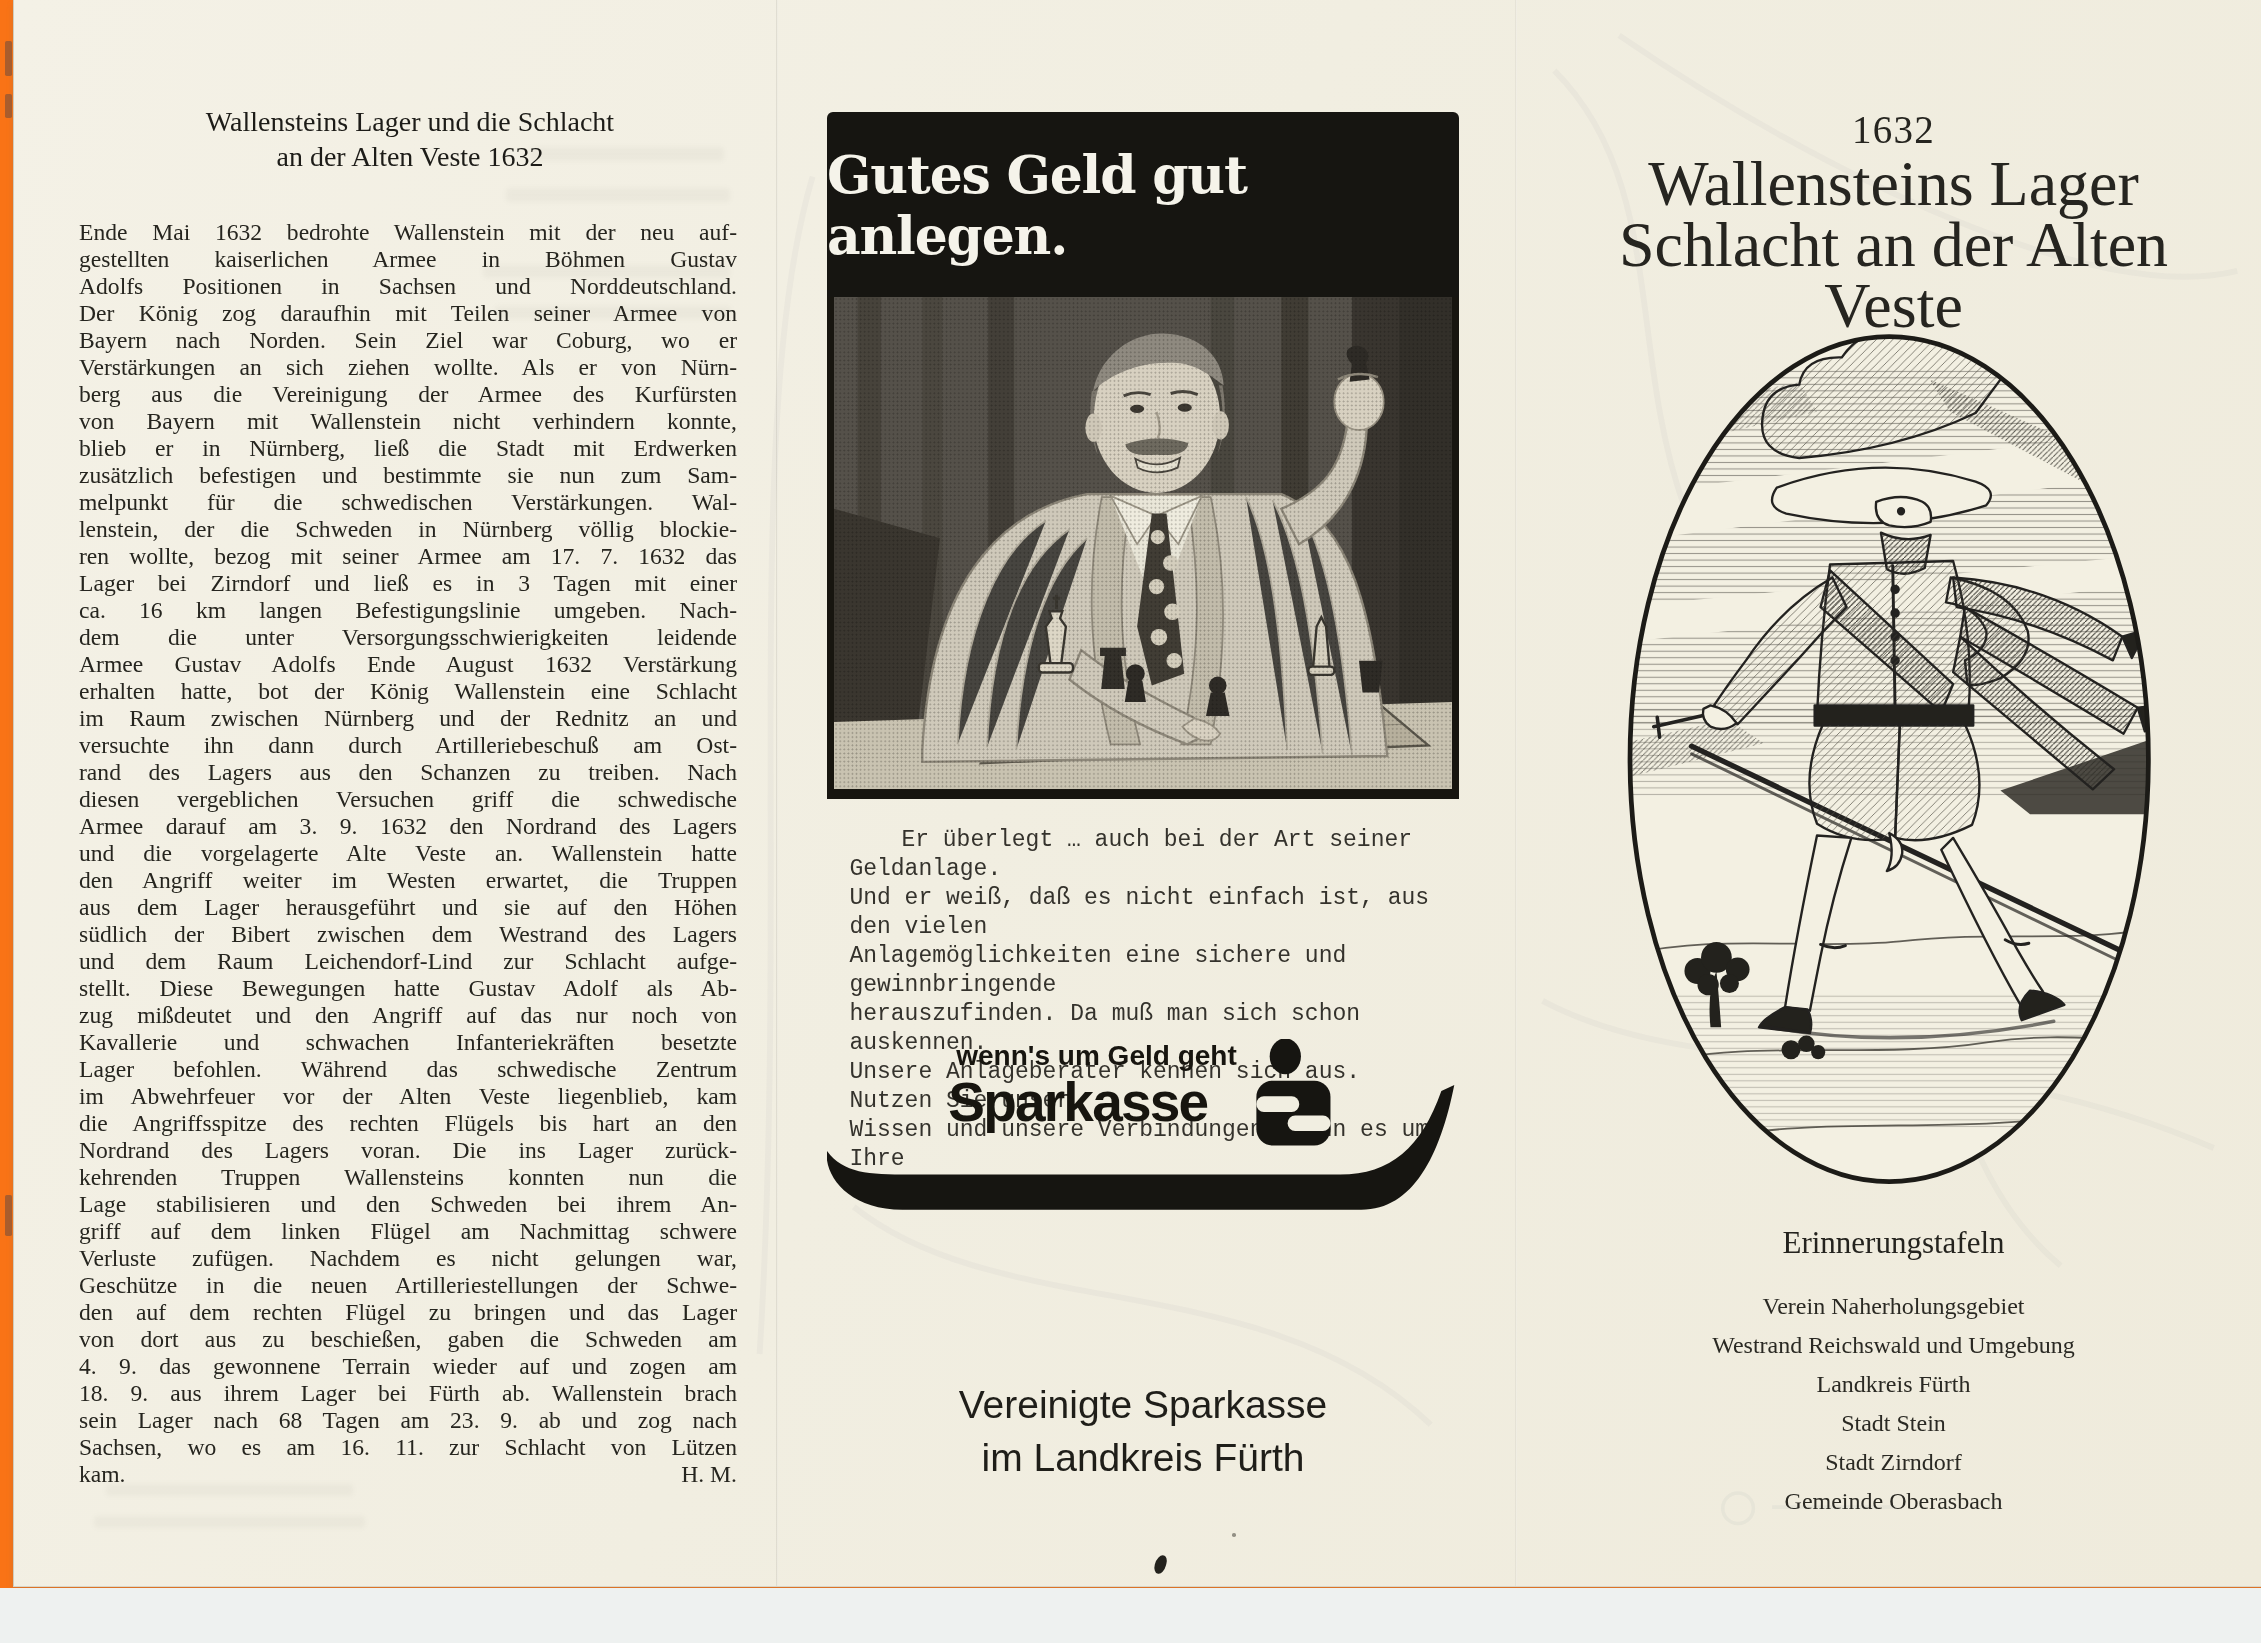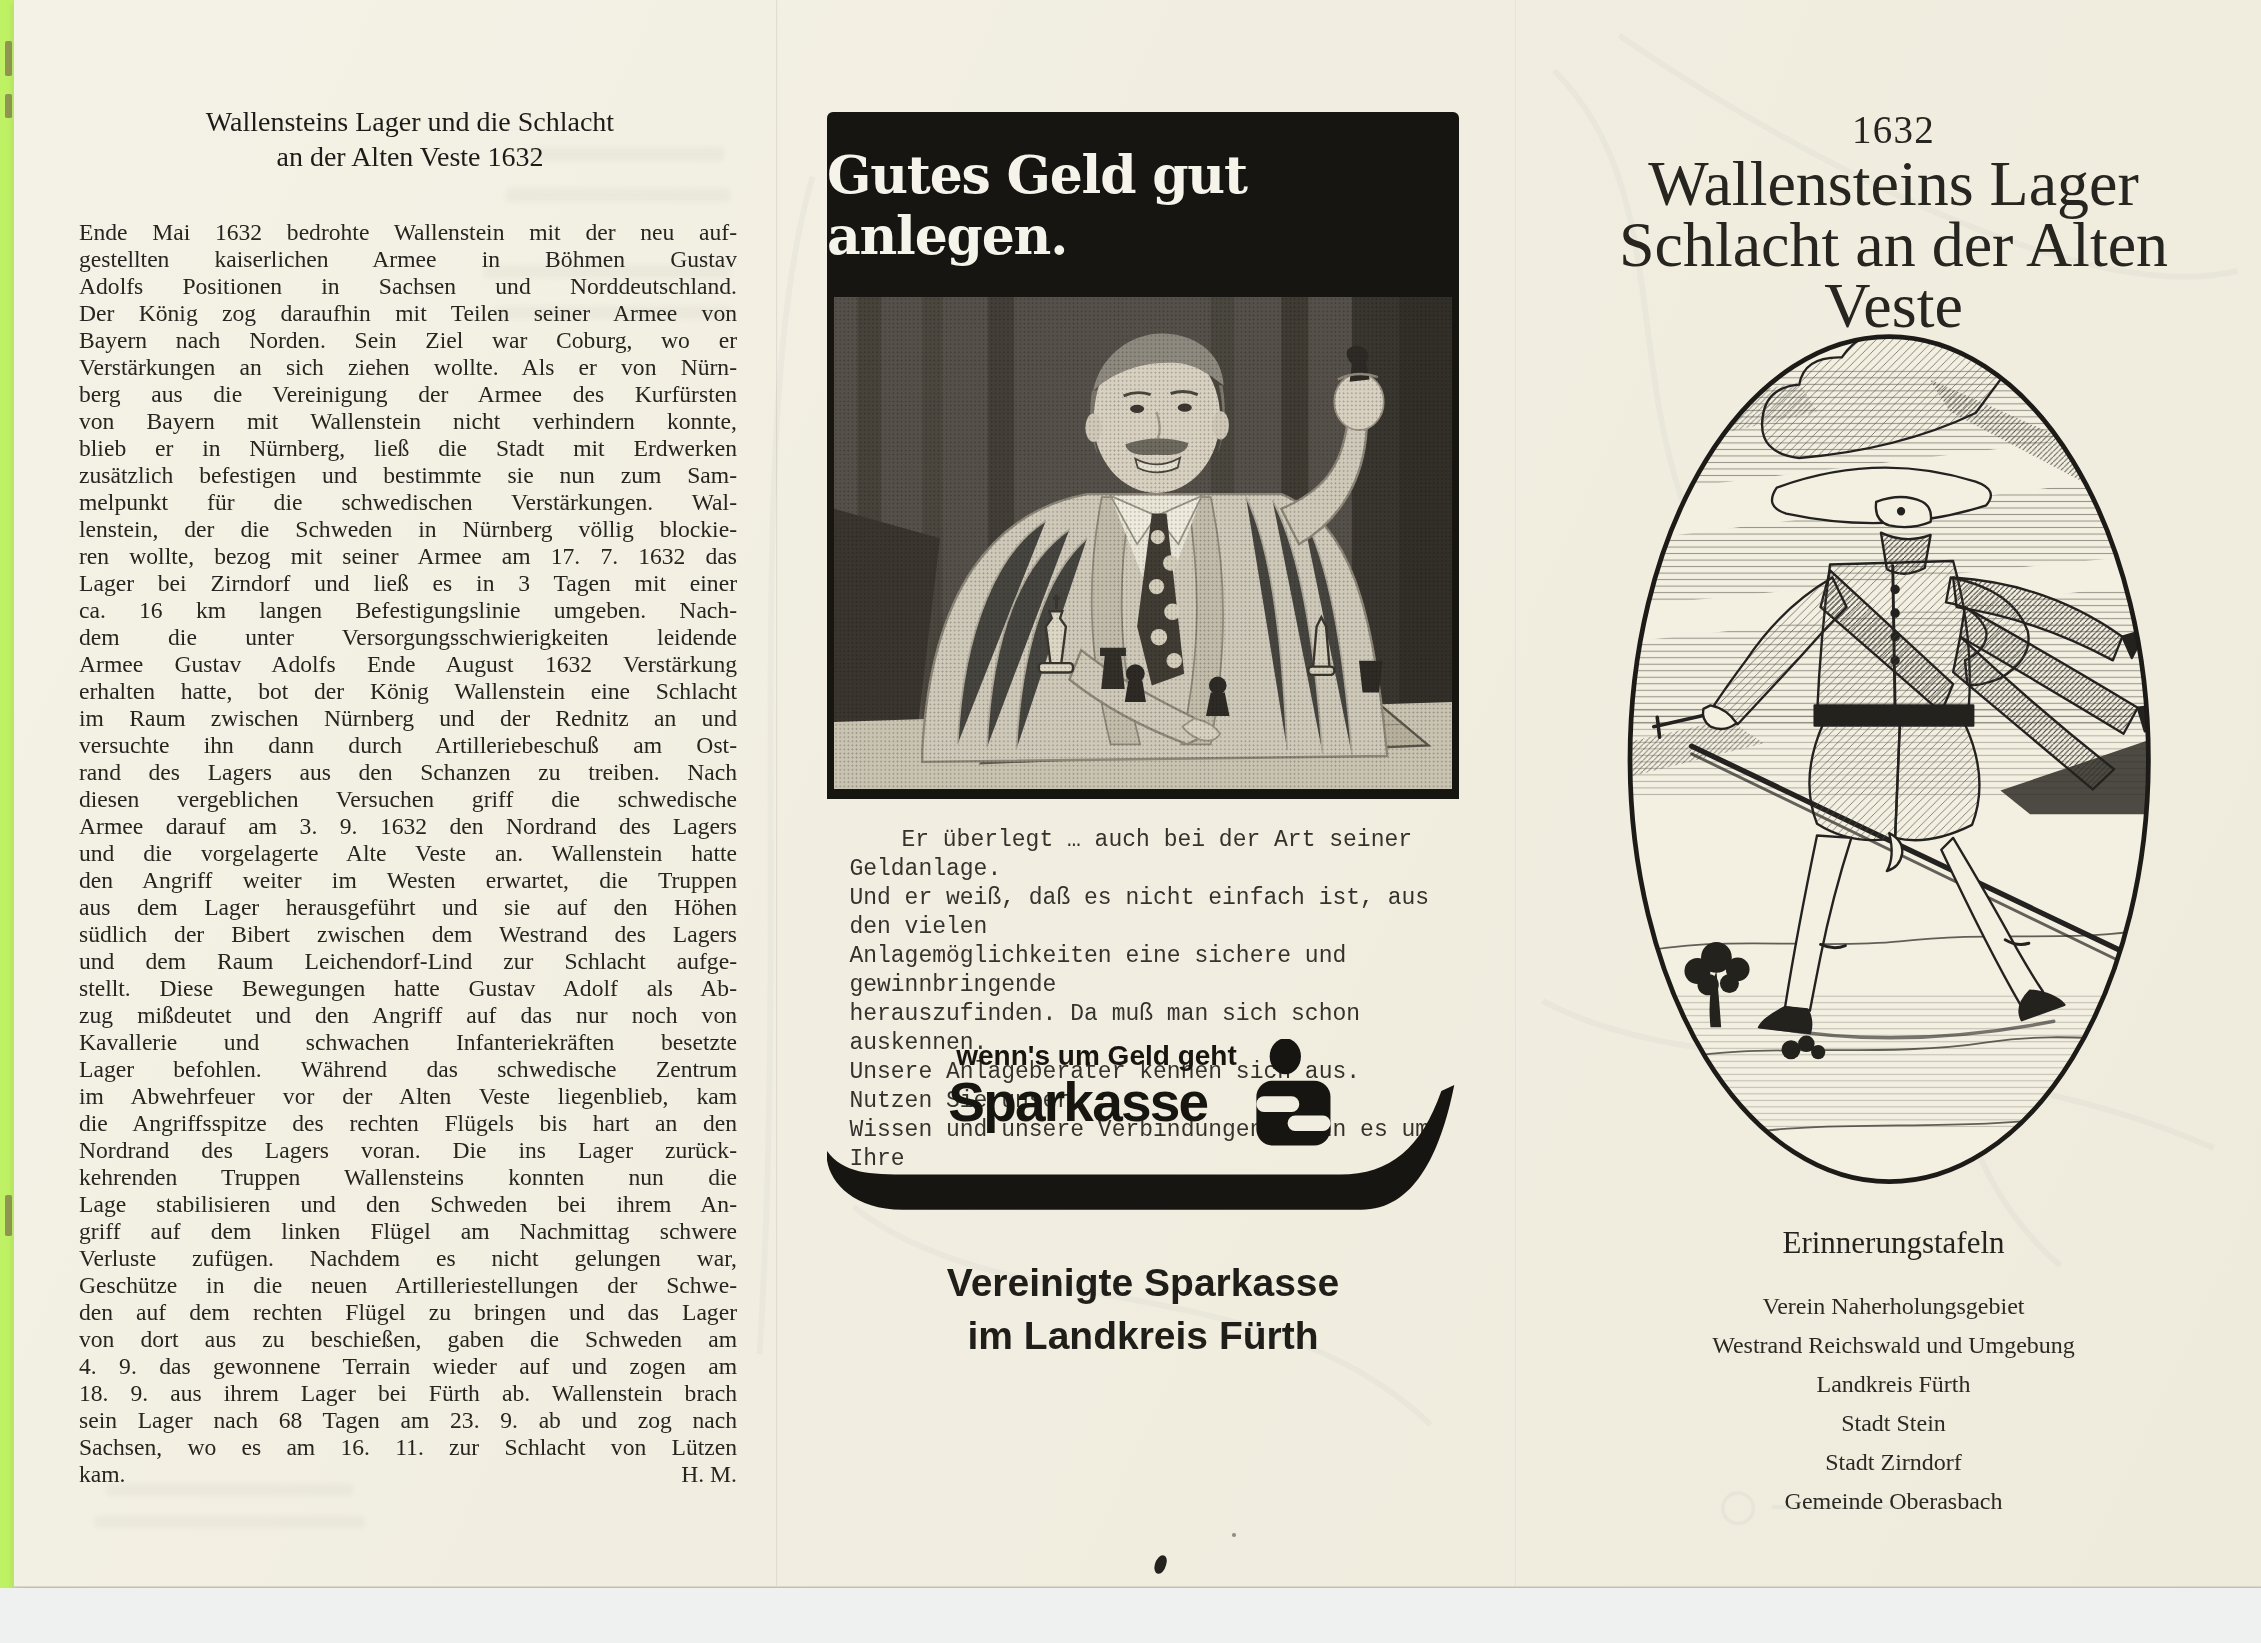--- a/index.html
+++ b/index.html
@@ -1,16 +1,16 @@
 <!DOCTYPE html>
 <html style="font-size:9.4px"><head>
 <meta charset="utf-8">
 <style>
   html,body{margin:0;padding:0;background:#e7eae9;}
-  #scan{position:relative;width:2261px;height:1644px;background:#bef264;overflow:hidden;
+  #scan{position:relative;width:2261px;height:1644px;background:#f97316;overflow:hidden;
         font-family:"Liberation Serif",serif;color:#21201c;}
   .paper{position:absolute;left:13px;top:0;width:2248px;height:1586px;
          background:linear-gradient(115deg,#f4f1e6 0%,#f1eee1 45%,#efebdc 100%);
          border-left:1.8px solid #cfccbd;border-bottom:1.8px solid #d9d6c7;
          box-shadow:0 3.5px 5.9px rgba(120,120,105,.25);}
   .fold{position:absolute;top:0;height:1586px;width:2.4px;pointer-events:none;}
   .fold.f1{left:776px;background:linear-gradient(90deg,rgba(105,100,85,.18),rgba(255,255,255,.25));}
   .fold.f2{left:1515px;background:linear-gradient(90deg,rgba(105,100,85,.12),rgba(255,255,255,.35));}
   .edge-mark{position:absolute;left:4.7px;width:7px;background:#6a4a40;opacity:.55;border-radius:1.8px;}
 
@@ -32,22 +32,22 @@
             background-image:radial-gradient(rgba(25,23,18,.28) 26%,rgba(0,0,0,0) 33%);
             background-size:4.1px 4.1px;mix-blend-mode:multiply;}
   .ad-body{position:absolute;top:714px;left:22.4px;width:596px;font-family:Liberation Mono, monospace;
            font-size:23px;line-height:29px;color:#34322c;}
   .adline:first-child{text-indent:52px;}
   .ad-brand{position:absolute;top:927px;left:0;right:0;display:flex;justify-content:center;align-items:flex-start;gap:13px;
             font-family:"Liberation Sans",sans-serif;color:#17150f;}
   .tagline{font-size:28px;font-weight:bold;line-height:33px;margin-left:8px;}
   .brandname{font-size:55px;font-weight:bold;letter-spacing:-1.8px;line-height:61px;}
   .ad-swoosh{position:absolute;top:973px;left:0;width:632px;height:126px;}
-  .sk-footer{position:absolute;left:827px;top:1256px;width:632px;text-align:center;
-             font-family:"Liberation Sans",sans-serif;font-weight:bold;font-size:39px;line-height:53px;color:#1f1e19;}
+  .sk-footer{position:absolute;left:827px;top:1378px;width:632px;text-align:center;
+             font-family:"Liberation Sans",sans-serif;font-weight:normal;font-size:39px;line-height:53px;color:#1f1e19;}
 
   
   .p3-title{position:absolute;left:1555px;top:107px;width:677px;text-align:center;color:#262520;}
   .p3-year{font-size:39px;line-height:46px;letter-spacing:1.2px;}
   .p3-line{font-size:64px;line-height:61px;}
   .engraving{position:absolute;left:1621px;top:329px;width:537px;height:861px;}
   .memorial-heading{position:absolute;left:1555px;top:1225px;width:677px;text-align:center;font-size:31px;color:#24231e;}
   .orgs{position:absolute;left:1555px;top:1287px;width:677px;text-align:center;font-size:24px;line-height:39px;color:#2a2923;}
 
   

